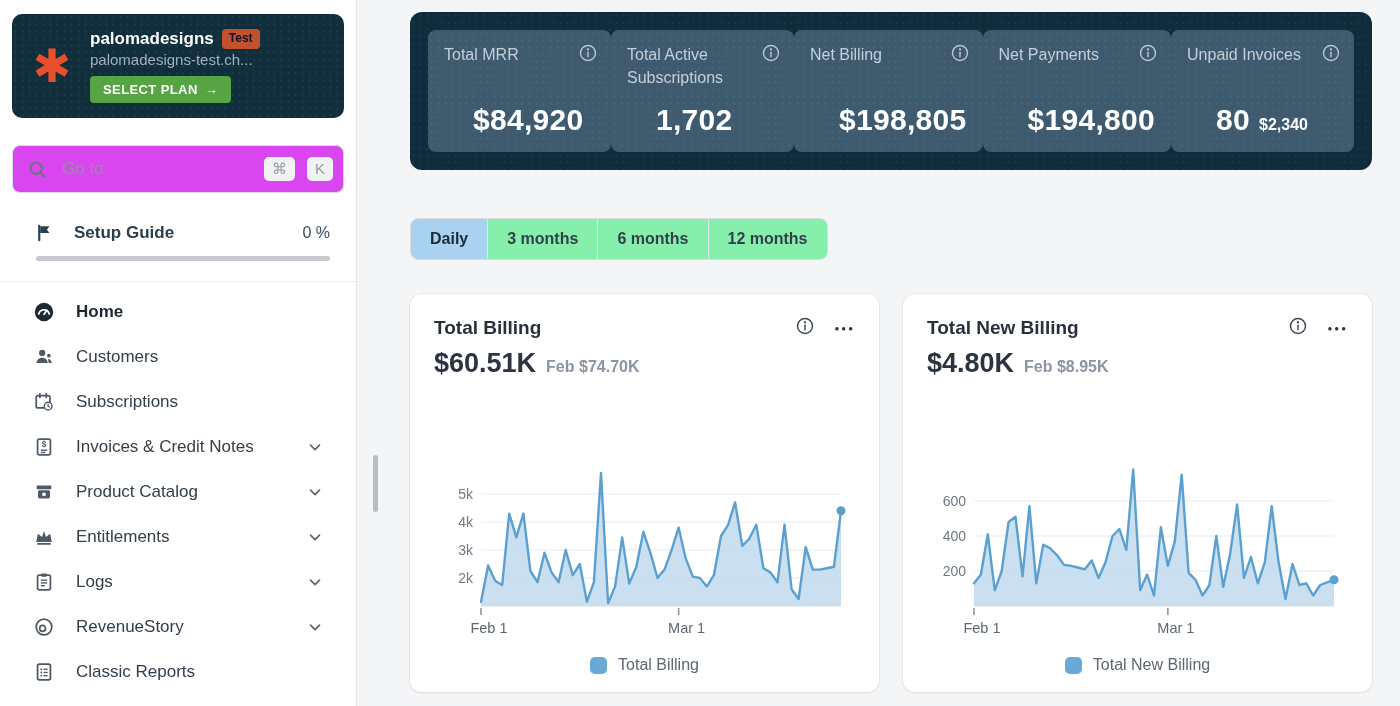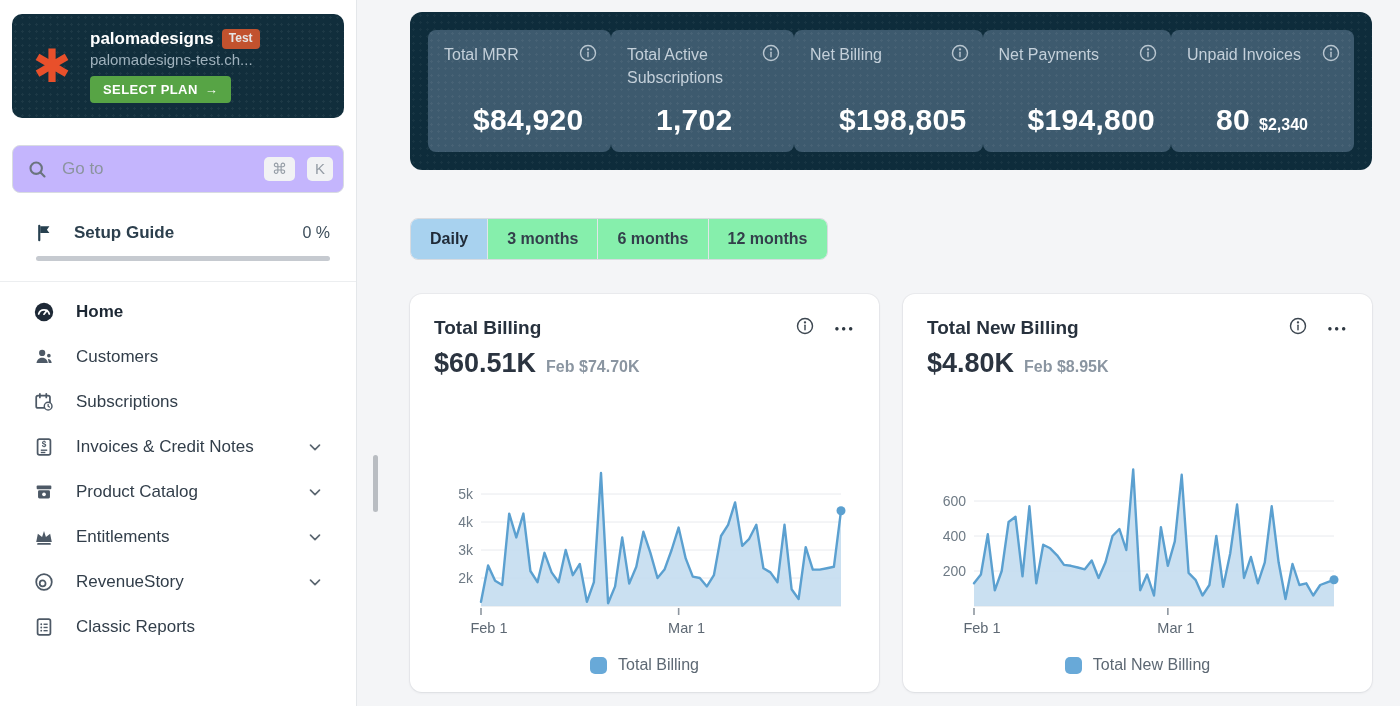--- a/index.html
+++ b/index.html
@@ -21,33 +21,33 @@
     background:#112e3c; border-radius:10px; padding:14px 14px;
     display:flex; gap:12px; align-items:center; height:104px;
     background-image:radial-gradient(rgba(255,255,255,.05) 1px, transparent 1.3px);
     background-size:7px 7px;
   }
   .brand-logo { font-size:46px; line-height:1; color:#e8502b; width:52px; text-align:center; flex:none; }
   .brand-text { display:flex; flex-direction:column; min-width:0; }
   .brand-row { display:flex; align-items:center; gap:8px; }
   .brand-name { color:#ffffff; font-weight:bold; font-size:17px; }
   .badge {
-    background:#c2522e; color:#e5e5e5; font-size:12px; font-weight:bold;
+    background:#c2522e; color:#0f172a; font-size:12px; font-weight:bold;
     padding:2px 7px; border-radius:4px; line-height:1.3;
   }
   .brand-domain { color:#9fb1bc; font-size:15px; margin-top:2px; white-space:nowrap; }
   .cta {
     margin-top:8px; background:#57a445; color:#fff; font-weight:bold;
     font-size:13px; letter-spacing:.4px; border:none; border-radius:4px;
     padding:6px 13px; width:max-content; display:flex; gap:7px; align-items:center;
     cursor:pointer; font-family:inherit;
   }
   .searchbox {
     margin-top:27px; border:1px solid #d8dce1; border-radius:8px; height:48px;
-    display:flex; align-items:center; padding:0 10px 0 14px; gap:12px; background:#c4b5fd;
+    display:flex; align-items:center; padding:0 10px 0 14px; gap:12px; background:#d946ef;
   }
   .searchbox svg { flex:none; }
   .searchbox input {
     border:0; outline:0; flex:1; font-size:17px; color:#333; min-width:0;
     font-family:inherit; background:transparent;
   }
   .searchbox input::placeholder { color:#8b949e; }
   .key {
     background:#f1f2f4; color:#949ca5; border-radius:5px; padding:3px 8px;
     font-size:15px; line-height:1.2;
@@ -239,20 +239,37 @@
           </span>
         </div>
         <div class="nav-item">
           <span class="nav-icon">
             <svg width="22" height="22" viewBox="0 0 24 24">
               <path d="M3.5 17.5h17l-1.8-9-4.6 3.6L12 5.5l-2.1 6.6-4.6-3.6z" fill="currentColor"></path>
               <rect x="4.5" y="18.5" width="15" height="2" rx="1" fill="currentColor"></rect>
             </svg>
           </span>
           <span>Entitlements</span>
+          <span class="nav-chevron">
+            <svg width="18" height="18" viewBox="0 0 24 24" fill="none" stroke="currentColor" stroke-width="2.2" stroke-linecap="round" stroke-linejoin="round">
+              <path d="M6 9.5l6 6 6-6"></path>
+            </svg>
+          </span>
+        </div>
+        <div class="nav-item">
+          <span class="nav-icon">
+            <svg width="22" height="22" viewBox="0 0 24 24">
+              <rect x="5" y="4.5" width="14" height="16" rx="2" fill="none" stroke="currentColor" stroke-width="1.9"></rect>
+              <rect x="9" y="2.8" width="6" height="3.4" rx="1" fill="currentColor"></rect>
+              <line x1="8.5" y1="10" x2="15.5" y2="10" stroke="currentColor" stroke-width="1.5"></line>
+              <line x1="8.5" y1="13" x2="15.5" y2="13" stroke="currentColor" stroke-width="1.5"></line>
+              <line x1="8.5" y1="16" x2="13" y2="16" stroke="currentColor" stroke-width="1.5"></line>
+            </svg>
+          </span>
+          <span>Logs</span>
           <span class="nav-chevron">
             <svg width="18" height="18" viewBox="0 0 24 24" fill="none" stroke="currentColor" stroke-width="2.2" stroke-linecap="round" stroke-linejoin="round">
               <path d="M6 9.5l6 6 6-6"></path>
             </svg>
           </span>
         </div>
         <div class="nav-item">
           <span class="nav-icon">
             <svg width="22" height="22" viewBox="0 0 24 24">
               <circle cx="12" cy="12" r="8.5" fill="none" stroke="currentColor" stroke-width="1.9"></circle>

